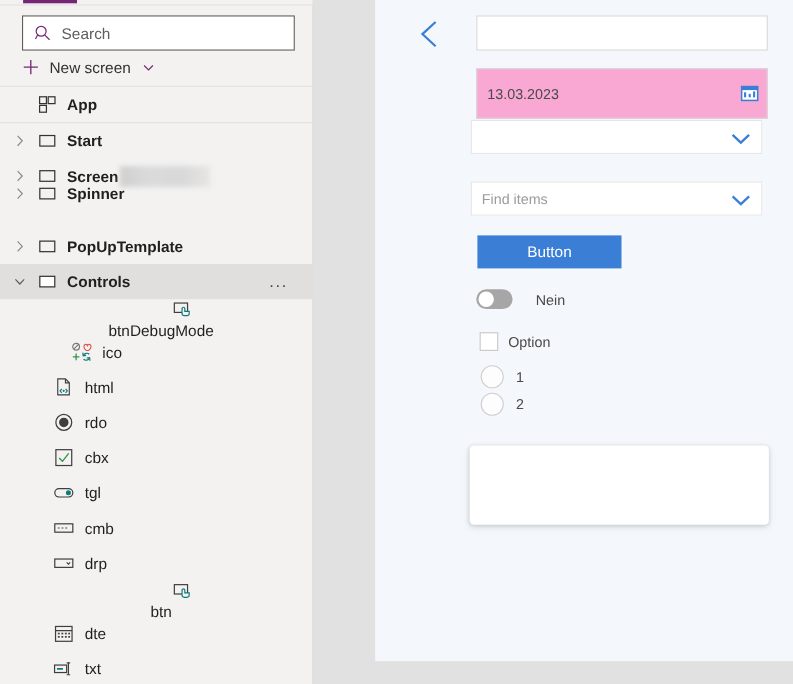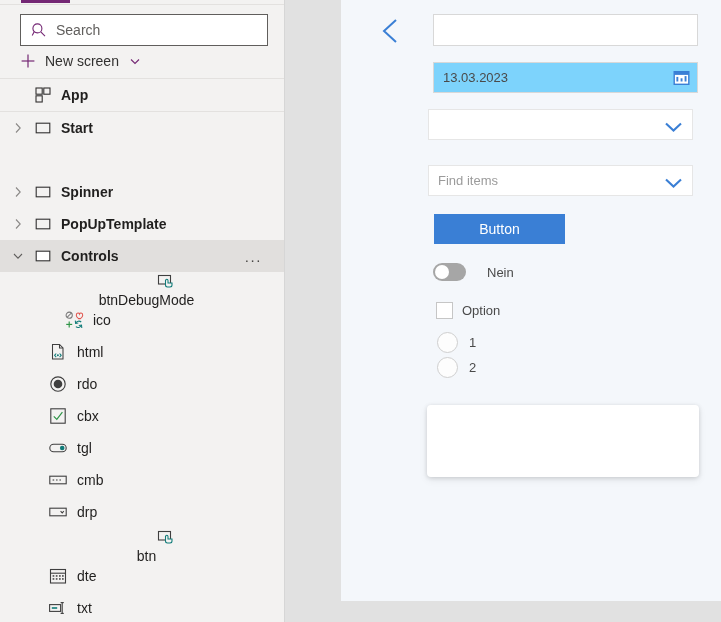--- a/index.html
+++ b/index.html
@@ -105,22 +105,22 @@
   }
   .back-chevron {
     position: absolute; left: 38px; top: 16px; width: 26px; height: 30px;
     cursor: pointer;
   }
   .ctl-text {
     position: absolute; left: 92px; top: 14px; width: 265px; height: 32px;
     background: #ffffff; border: 1px solid #d8d8d8; box-sizing: border-box;
   }
   .ctl-date {
-    position: absolute; left: 92px; top: 62px; width: 265px; height: 31px;
-    background: #7dd3fc; border: 1px solid #d8d8d8; box-sizing: border-box;
+    position: absolute; left: 92px; top: 62px; width: 265px; height: 46px;
+    background: #f9a8d4; border: 1px solid #d8d8d8; box-sizing: border-box;
     display: flex; align-items: center;
   }
   .ctl-date-val { font-size: 13px; color: #4a4a4a; margin-left: 9px; }
   .cal-icon { position: absolute; right: 7px; top: 50%; transform: translateY(-50%); width: 17px; height: 17px; }
 
   .ctl-drop {
     position: absolute; left: 87px; top: 109px; width: 265px; height: 31px;
     background: #ffffff; border: 1px solid #e6e6e6; box-sizing: border-box;
     display: flex; align-items: center;
   }
@@ -241,22 +241,36 @@
           </svg>
       </span>
       <span class="rowicon" style="margin-left:8px;">
         <svg viewBox="0 0 18 18" width="18" height="18">
             <rect x="2.2" y="4.2" width="13.6" height="9.6" fill="none" stroke="#323130" stroke-width="1.1"></rect>
           </svg>
       </span>
       <span class="rowlabel">Start</span>
     </div>
 
-
-    <div class="row" style="top:176px;">
+    <div class="row" style="top:144px;">
+      <span class="twisty">
+        <svg viewBox="0 0 16 16" width="16" height="16">
+            <polyline points="6,3.5 10.2,8 6,12.5" fill="none" stroke="#8a8886" stroke-width="1.1"></polyline>
+          </svg>
+      </span>
+      <span class="rowicon" style="margin-left:8px;">
+        <svg viewBox="0 0 18 18" width="18" height="18">
+            <rect x="2.2" y="4.2" width="13.6" height="9.6" fill="none" stroke="#323130" stroke-width="1.1"></rect>
+          </svg>
+      </span>
+      <span class="rowlabel">Screen</span>
+      <span class="redaction"></span>
+    </div>
+
+    <div class="row" style="top:160px;">
       <span class="twisty">
         <svg viewBox="0 0 16 16" width="16" height="16">
             <polyline points="6,3.5 10.2,8 6,12.5" fill="none" stroke="#8a8886" stroke-width="1.1"></polyline>
           </svg>
       </span>
       <span class="rowicon" style="margin-left:8px;">
         <svg viewBox="0 0 18 18" width="18" height="18">
             <rect x="2.2" y="4.2" width="13.6" height="9.6" fill="none" stroke="#323130" stroke-width="1.1"></rect>
           </svg>
       </span>

